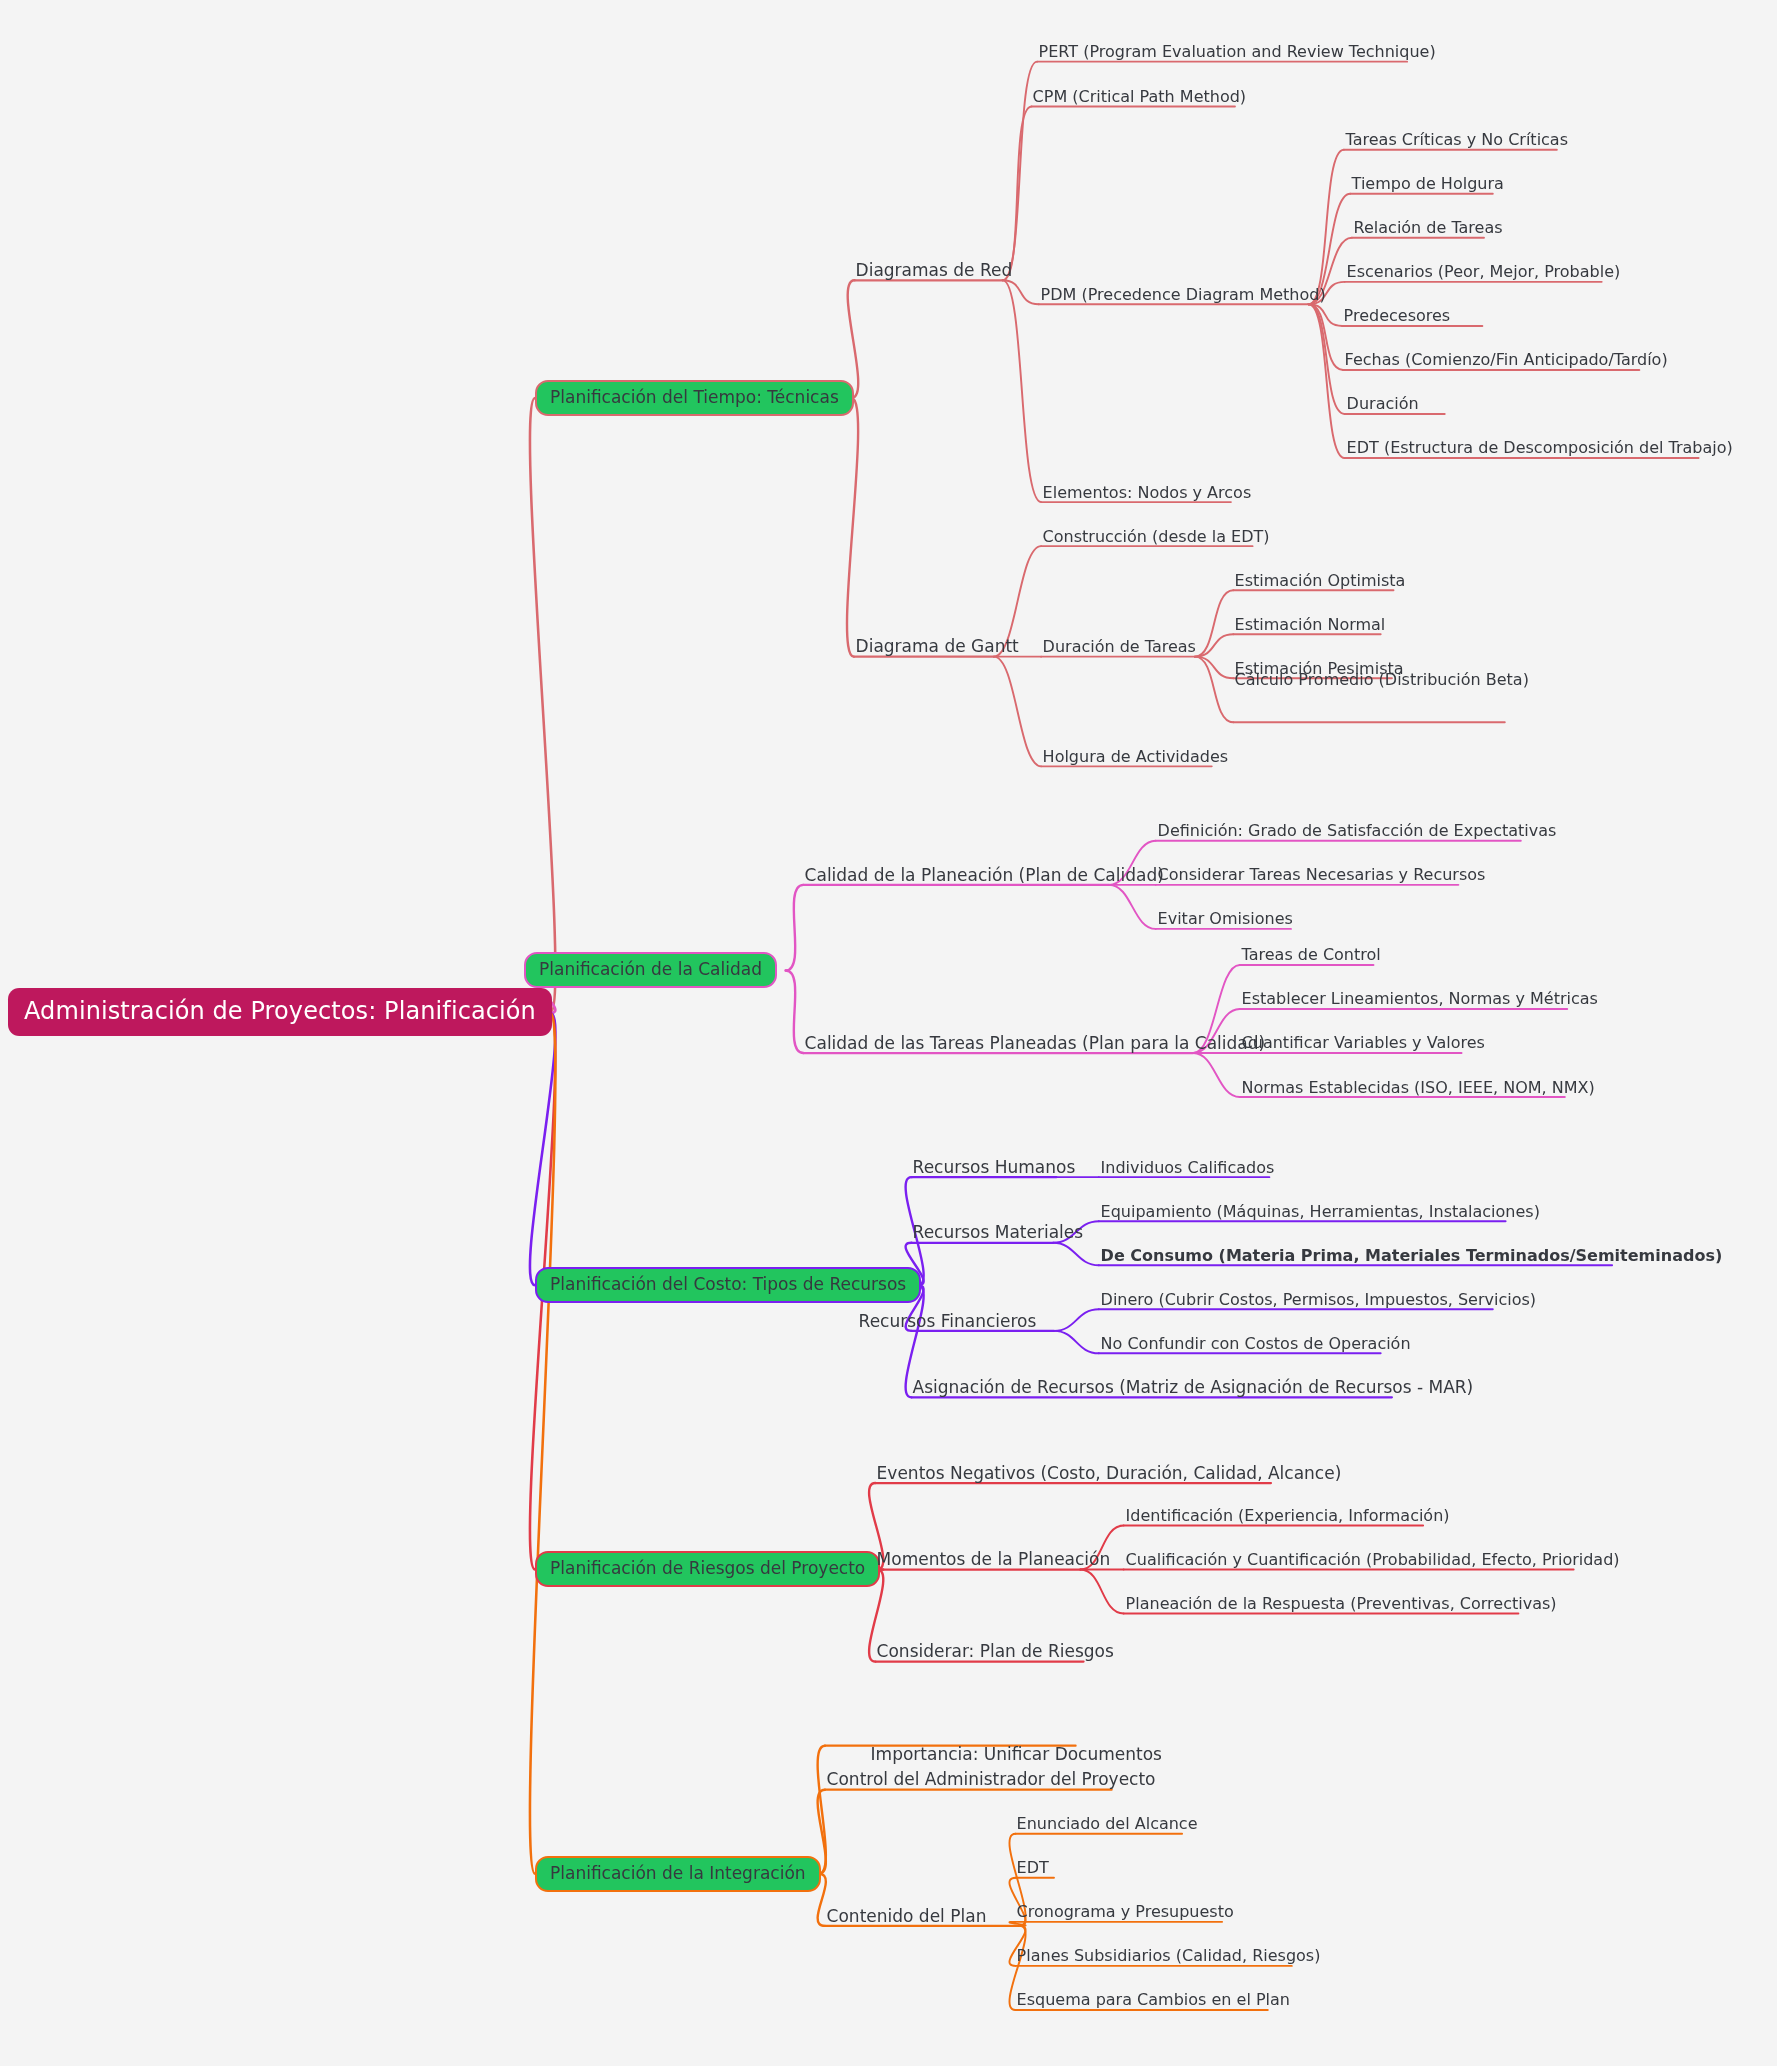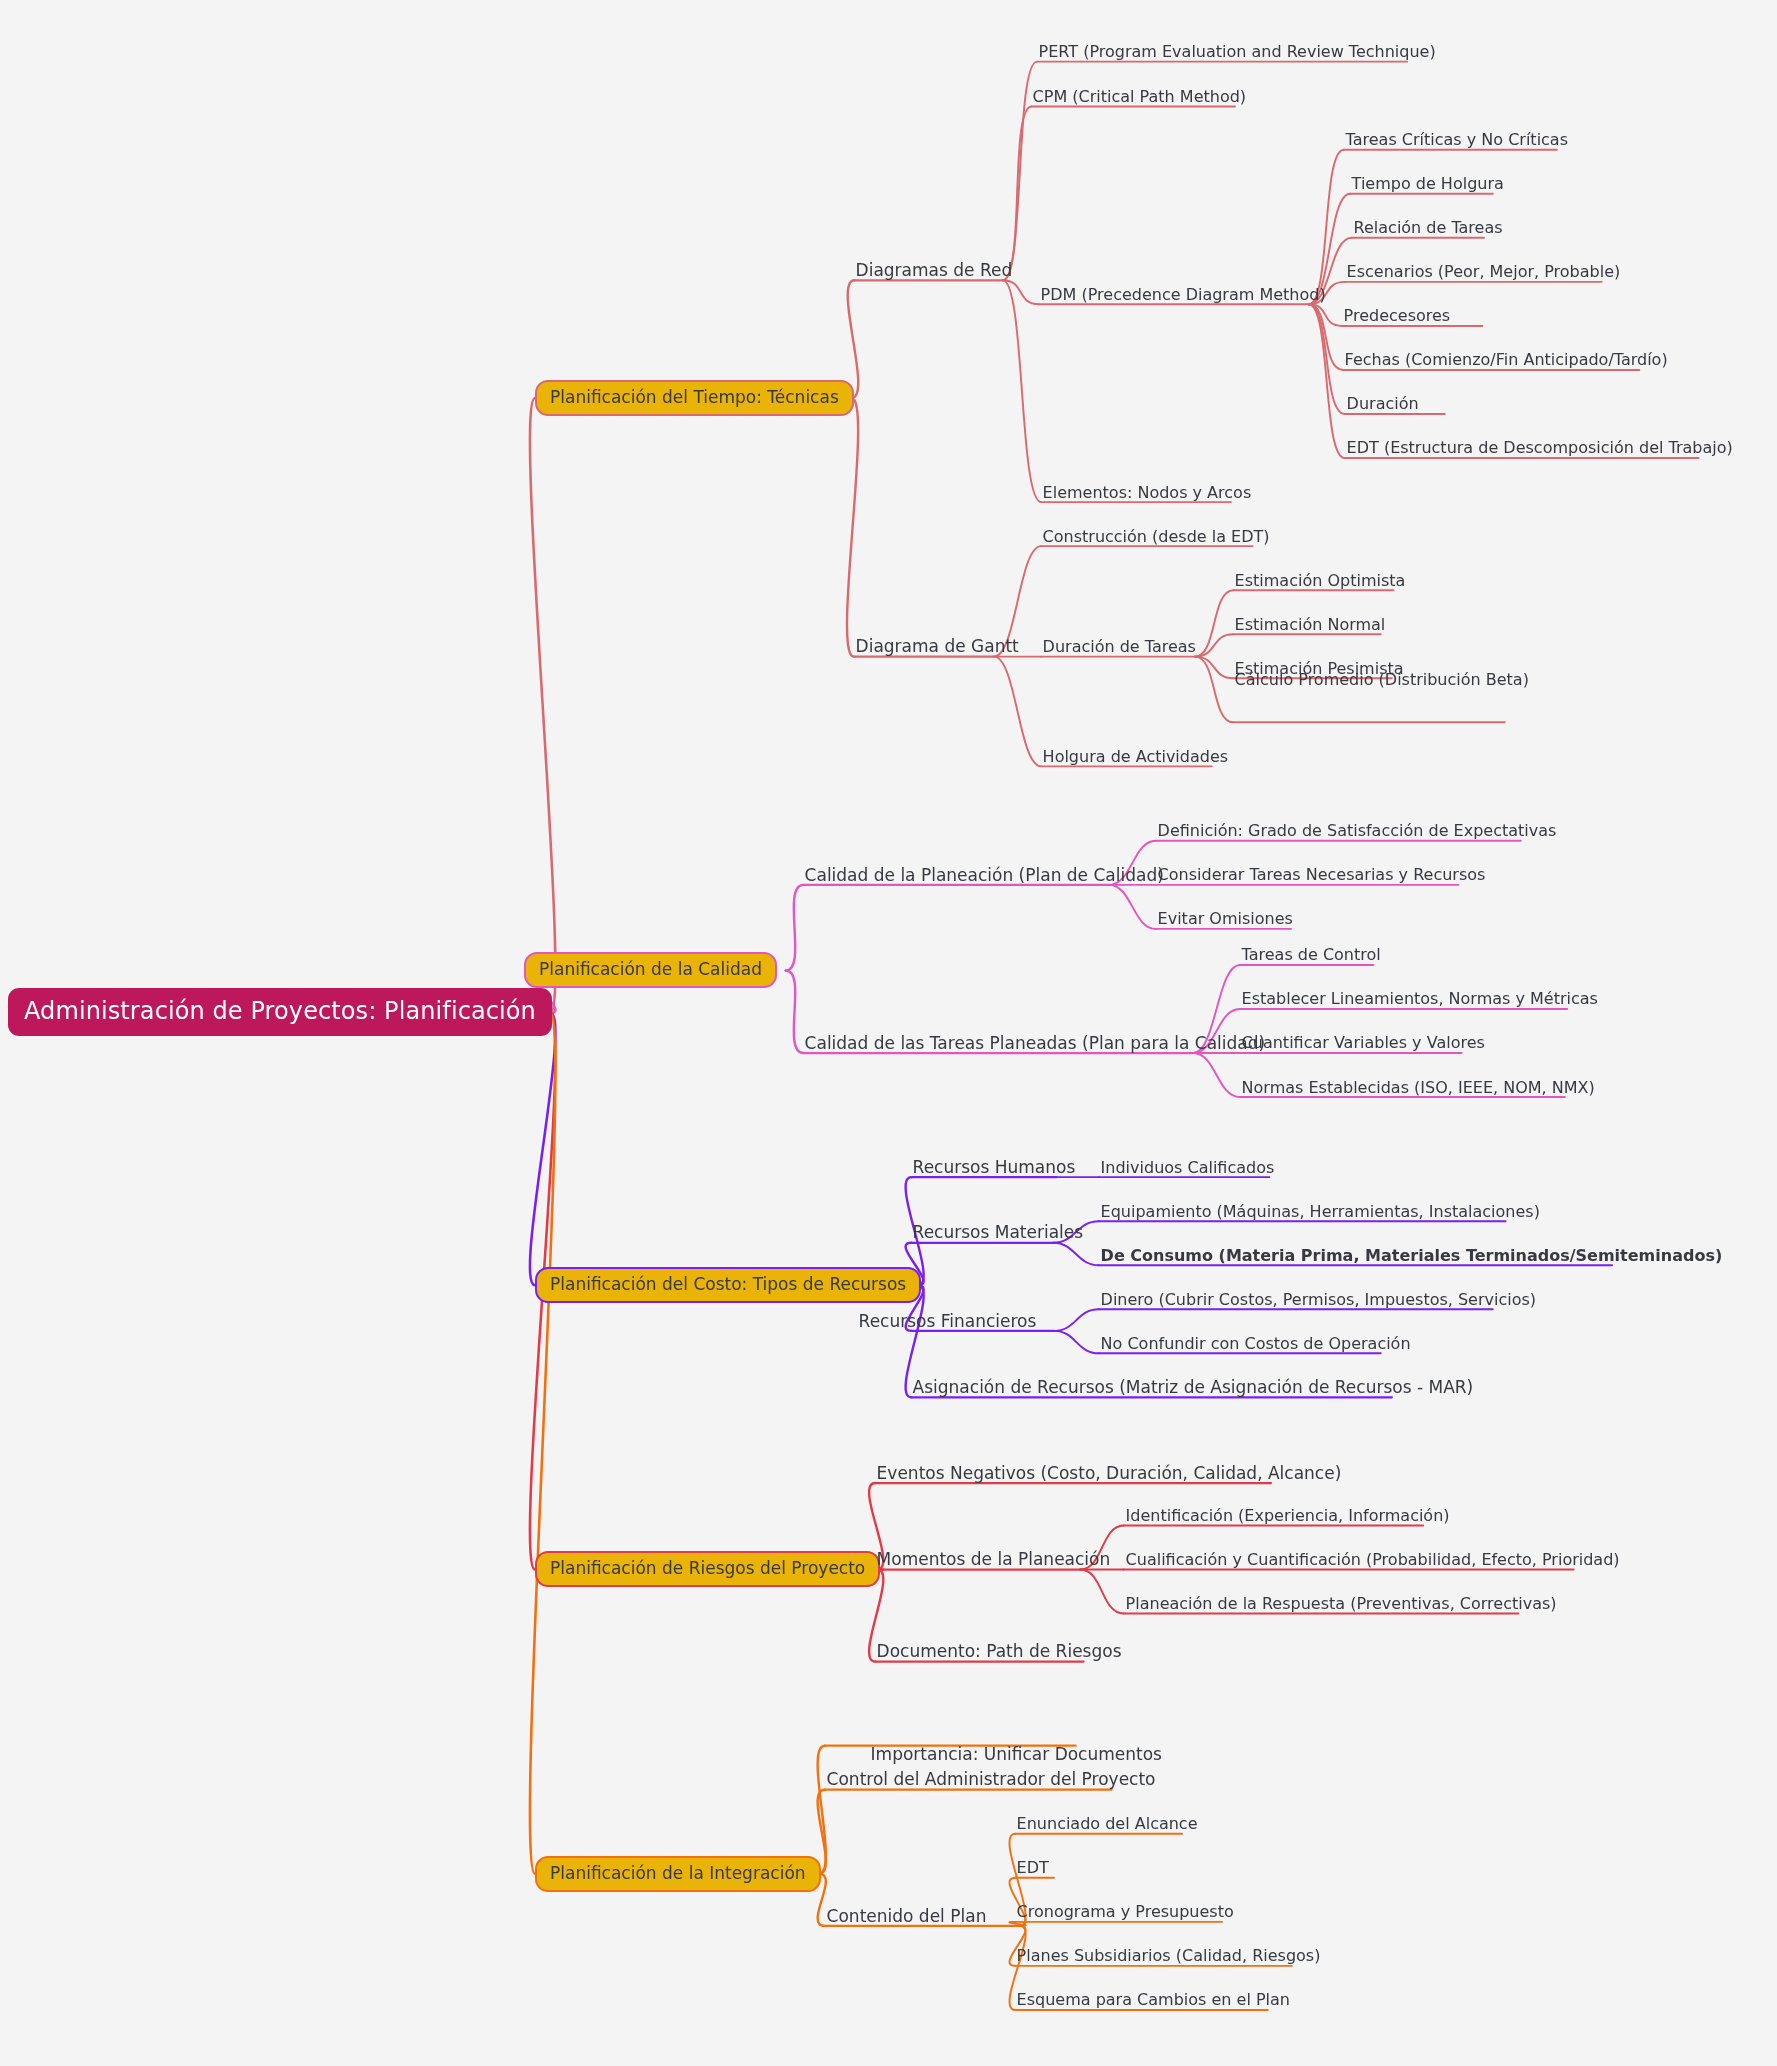--- a/index.html
+++ b/index.html
@@ -31,21 +31,21 @@
   }
   .node-root {
     background: #4b4f69;
     color: #ffffff;
     border-radius: 11.2px;
     padding: 11.2px 16px 13px 16px;
     font-size: 24px;
     letter-spacing: 0.1px;
   }
   .node-l1 {
-    background: #eab308;
+    background: #22c55e;
     border-radius: 13px;
     padding: 7.2px 13px 8px 13px;
     font-size: 17px;
     border-width: 2.4px;
     border-style: solid;
   }
   .node-l2 {
     font-size: 17px;
     padding: 0 1.6px 3.2px 1.6px;
   }
@@ -218,21 +218,21 @@
       <div class="node node-l2" style="left: 857px; top: 1313px;">Recursos Financieros</div>
       <div class="node node-l3" style="left: 1099px; top: 1292px;">Dinero (Cubrir Costos, Permisos, Impuestos, Servicios)</div>
       <div class="node node-l3" style="left: 1099px; top: 1336px;">No Confundir con Costos de Operación</div>
       <div class="node node-l2" style="left: 911px; top: 1379px;">Asignación de Recursos (Matriz de Asignación de Recursos - MAR)</div>
       <div class="node node-l1" style="left: 535px; border-color: rgb(225, 59, 72); color: rgb(54, 57, 63); top: 1551px;">Planificación de Riesgos del Proyecto</div>
       <div class="node node-l2" style="left: 875px; top: 1465px;">Eventos Negativos (Costo, Duración, Calidad, Alcance)</div>
       <div class="node node-l2" style="left: 875px; top: 1551px;">Momentos de la Planeación</div>
       <div class="node node-l3" style="left: 1124px; top: 1508px;">Identificación (Experiencia, Información)</div>
       <div class="node node-l3" style="left: 1124px; top: 1552px;">Cualificación y Cuantificación (Probabilidad, Efecto, Prioridad)</div>
       <div class="node node-l3" style="left: 1124px; top: 1596px;">Planeación de la Respuesta (Preventivas, Correctivas)</div>
-      <div class="node node-l2" style="left: 875px; top: 1643px;">Documento: Path de Riesgos</div>
+      <div class="node node-l2" style="left: 875px; top: 1643px;">Considerar: Plan de Riesgos</div>
       <div class="node node-l1" style="left: 535px; border-color: rgb(242, 112, 13); color: rgb(54, 57, 63); top: 1856px;">Planificación de la Integración</div>
       <div class="node node-l2" style="left: 825px; top: 1746px; margin-left: 44px;">Importancia: Unificar Documentos</div>
       <div class="node node-l2" style="left: 825px; top: 1771px;">Control del Administrador del Proyecto</div>
       <div class="node node-l2" style="left: 825px; top: 1908px;">Contenido del Plan</div>
       <div class="node node-l3" style="left: 1015px; top: 1816px;">Enunciado del Alcance</div>
       <div class="node node-l3" style="left: 1015px; top: 1860px;">EDT</div>
       <div class="node node-l3" style="left: 1015px; top: 1904px;">Cronograma y Presupuesto</div>
       <div class="node node-l3" style="left: 1015px; top: 1948px;">Planes Subsidiarios (Calidad, Riesgos)</div>
       <div class="node node-l3" style="left: 1015px; top: 1992px;">Esquema para Cambios en el Plan</div>
     </div>

